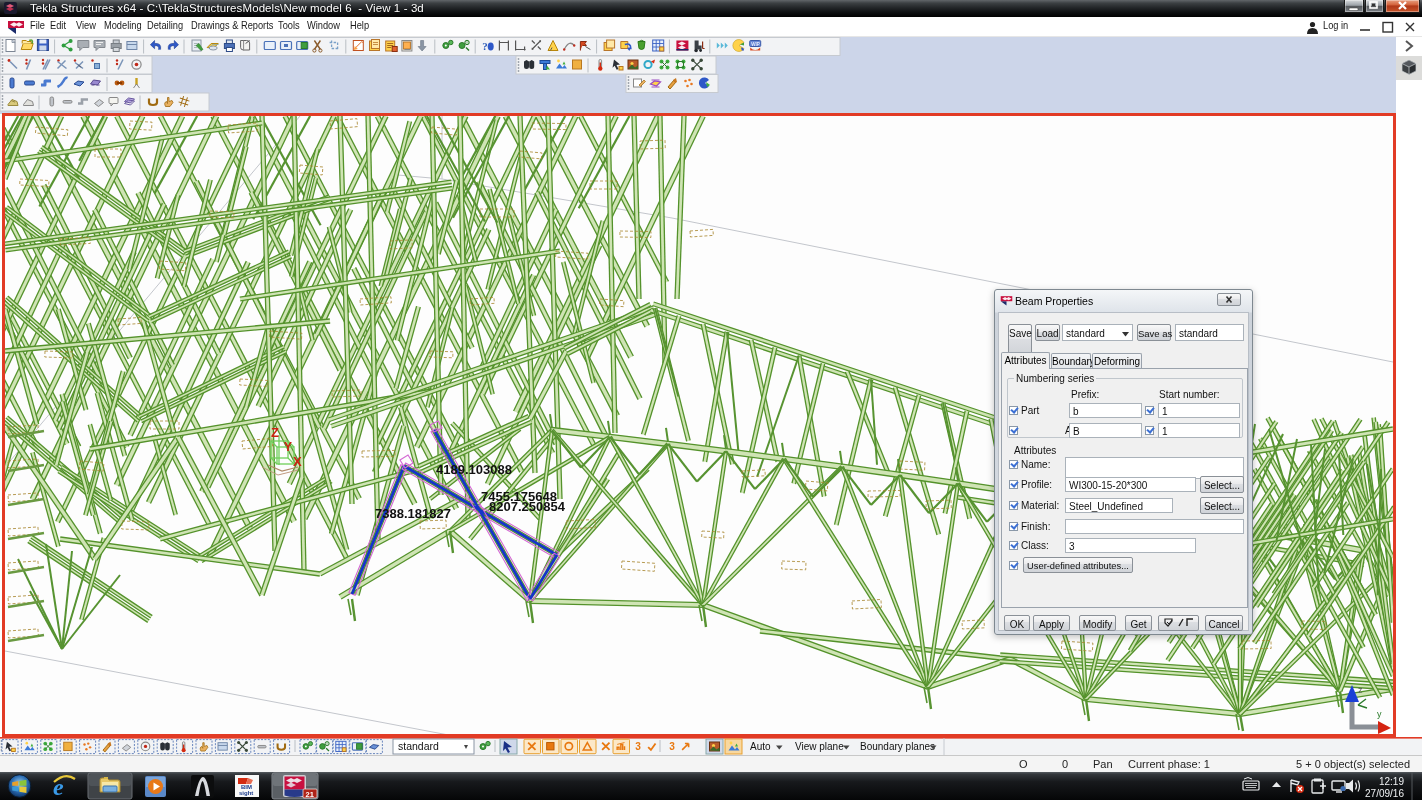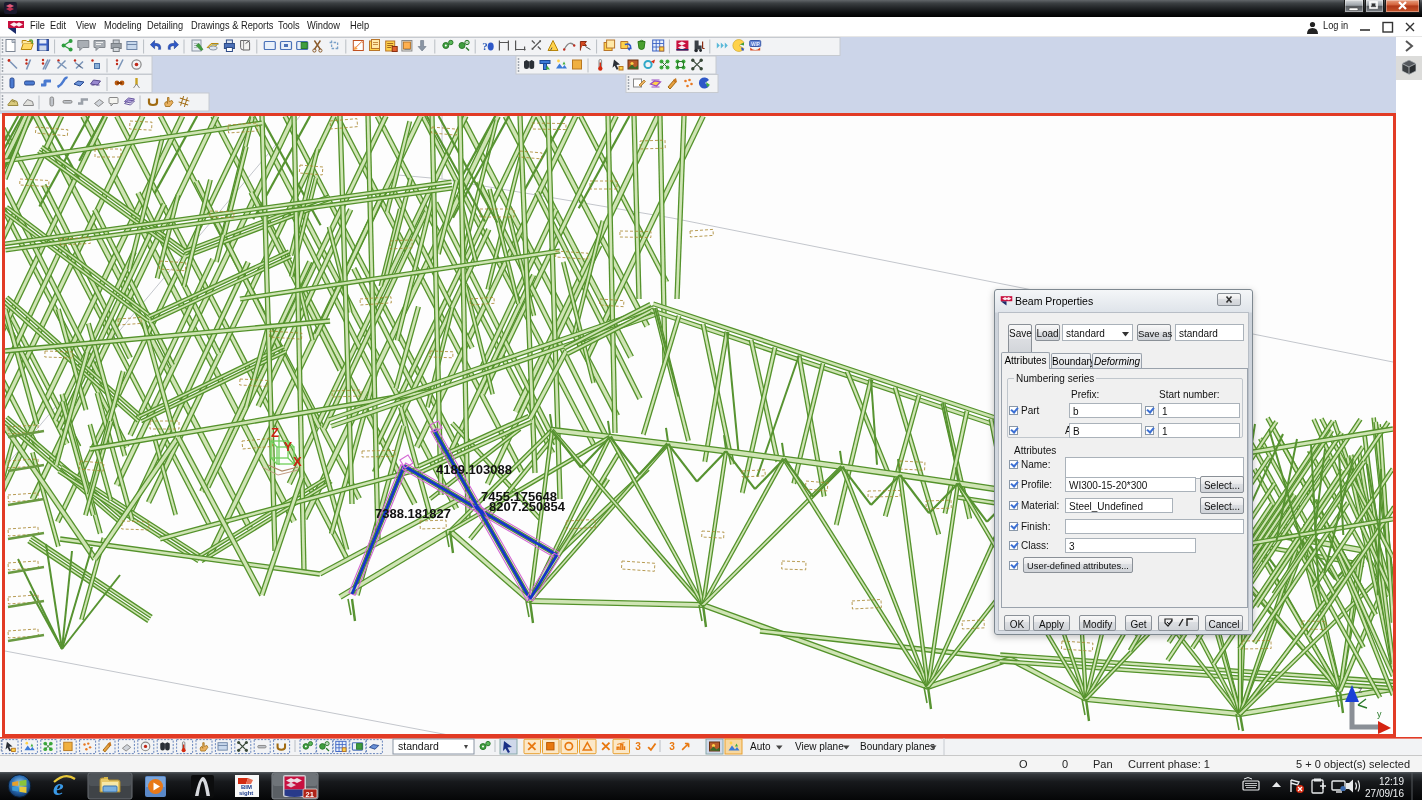--- a/index.html
+++ b/index.html
@@ -40,20 +40,21 @@
 .tab.sel { background:#f0f0f0; height:17px; z-index:2; }
 </style></head><body>
 <div id="root">
 
 <div id="titlebar" class="abs">
  <svg class="tlogo" viewBox="0 0 13 12">
         <rect width="13" height="12" fill="#1a1a2e" rx="2"></rect>
         <path d="M2 4 l4 -2 4 2 -4 2 Z" fill="#e05a7a"></path>
         <path d="M2 7 l4 -2 4 2 -4 2 Z" fill="#c03050"></path>
       </svg>
+ <span class="ttext">Tekla Structures x64 - C:\TeklaStructuresModels\New model 6&nbsp; - View 1 - 3d</span>
  <div class="winbtn" style="left:1344px;width:20px;"><svg width="18" height="12">
           <rect x="4" y="8" width="9" height="2.6" rx="1" fill="#fff" stroke="#333" stroke-width="0.5"></rect>
         </svg></div>
  <div class="winbtn" style="left:1365px;width:19px;"><svg width="17" height="12">
           <rect x="4" y="2" width="7" height="6" fill="none" stroke="#fff" stroke-width="1.6"></rect>
           <rect x="6" y="3.6" width="3" height="2.6" fill="#333"></rect>
         </svg></div>
  <div class="winbtn close" style="left:1385px;width:35px;"><svg width="33" height="12">
           <path d="M13 2 L20 9 M20 2 L13 9" stroke="#fff" stroke-width="2.2"></path>
         </svg></div>
@@ -1652,21 +1653,21 @@
  <div class="btn" style="left:40px;top:34px;width:25px;height:17px;padding-top:3px;">Load</div>
  <div class="inp" style="left:67px;top:34px;width:71px;height:17px;padding-top:3px;">standard
    <svg style="position:absolute;right:2px;top:5px" width="9" height="8">
           <path d="M1 2 l7 0 -3.5 4.5 Z" fill="#333"></path>
         </svg></div>
  <div class="btn" style="left:142px;top:34px;width:34px;height:17px;padding-top:3px;white-space:nowrap;font-size:9.5px;">Save as</div>
  <div class="inp" style="left:180px;top:34px;width:69px;height:17px;padding-top:3px;">standard</div>
 
  <div class="tab sel" style="left:6px;width:49px;top:62px;">Attributes</div>
  <div class="tab" style="left:56px;width:40px;top:63px;">Boundary</div>
- <div class="tab" style="left:97px;width:50px;top:63px;font-style:italic;">Deforming</div>
+ <div class="tab" style="left:97px;width:50px;top:63px;">Deforming</div>
  <div style="position:absolute;left:6px;top:78px;width:247px;height:240px;background:#f0f0f0;border:1px solid #9aa2ac;"></div>
 
  <div class="grp" style="left:12px;top:88px;width:236px;height:60px;"></div>
  <div class="lbl" style="left:19px;top:83px;background:#f0f0f0;padding:0 2px;">Numbering series</div>
  <div class="lbl" style="left:76px;top:99px;">Prefix:</div>
  <div class="lbl" style="left:164px;top:99px;">Start number:</div>
  <div class="cb" style="left:14px;top:116px;"></div>
       <div class="lbl" style="left:26px;top:115px;">Part</div>
  <div class="inp" style="left:74px;top:113px;width:73px;height:15px;padding-top:2px;">b</div>
  <div class="cb" style="left:150px;top:116px;"></div>

